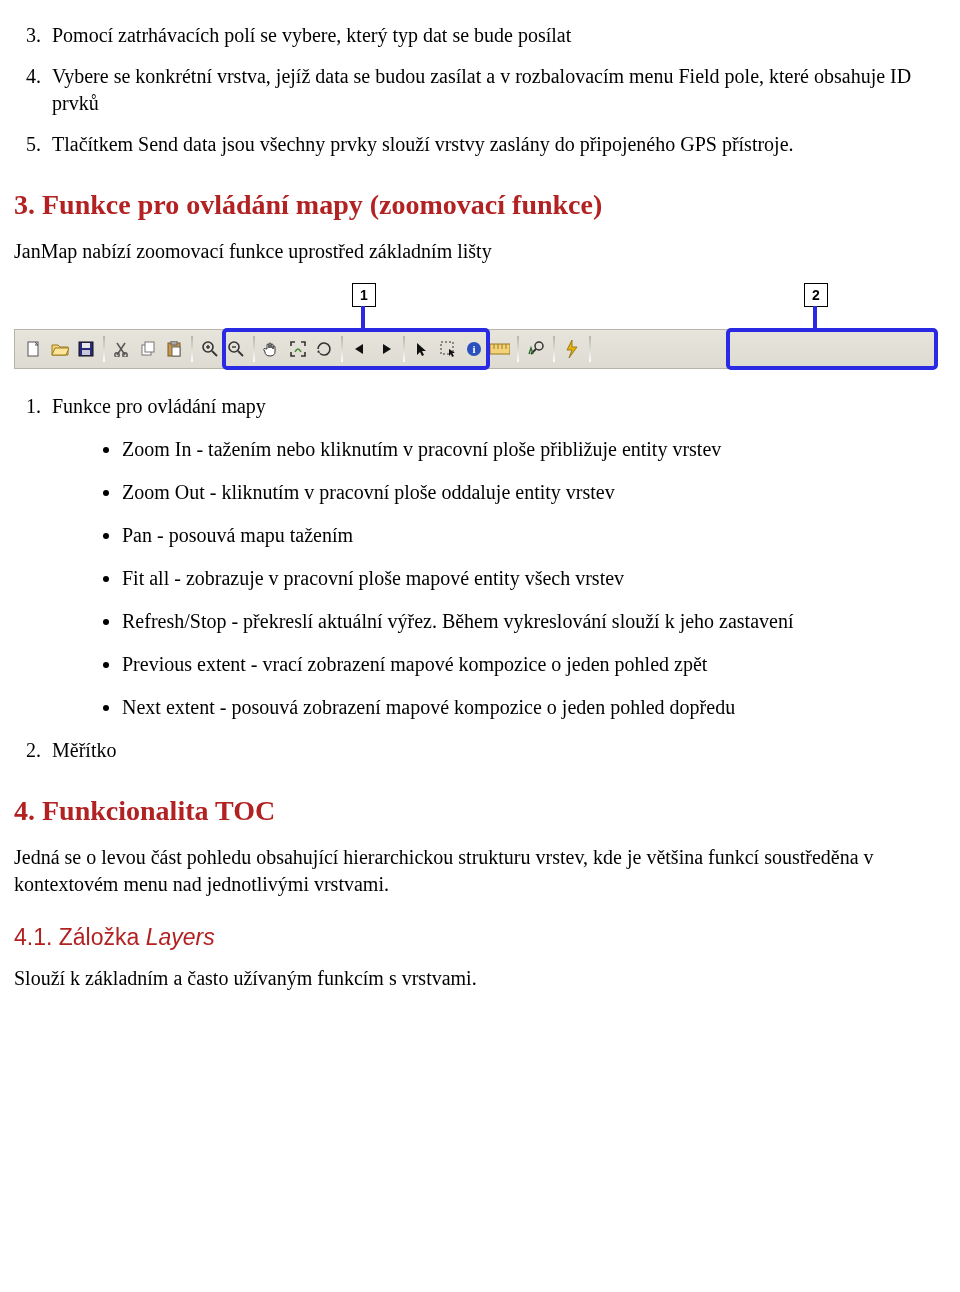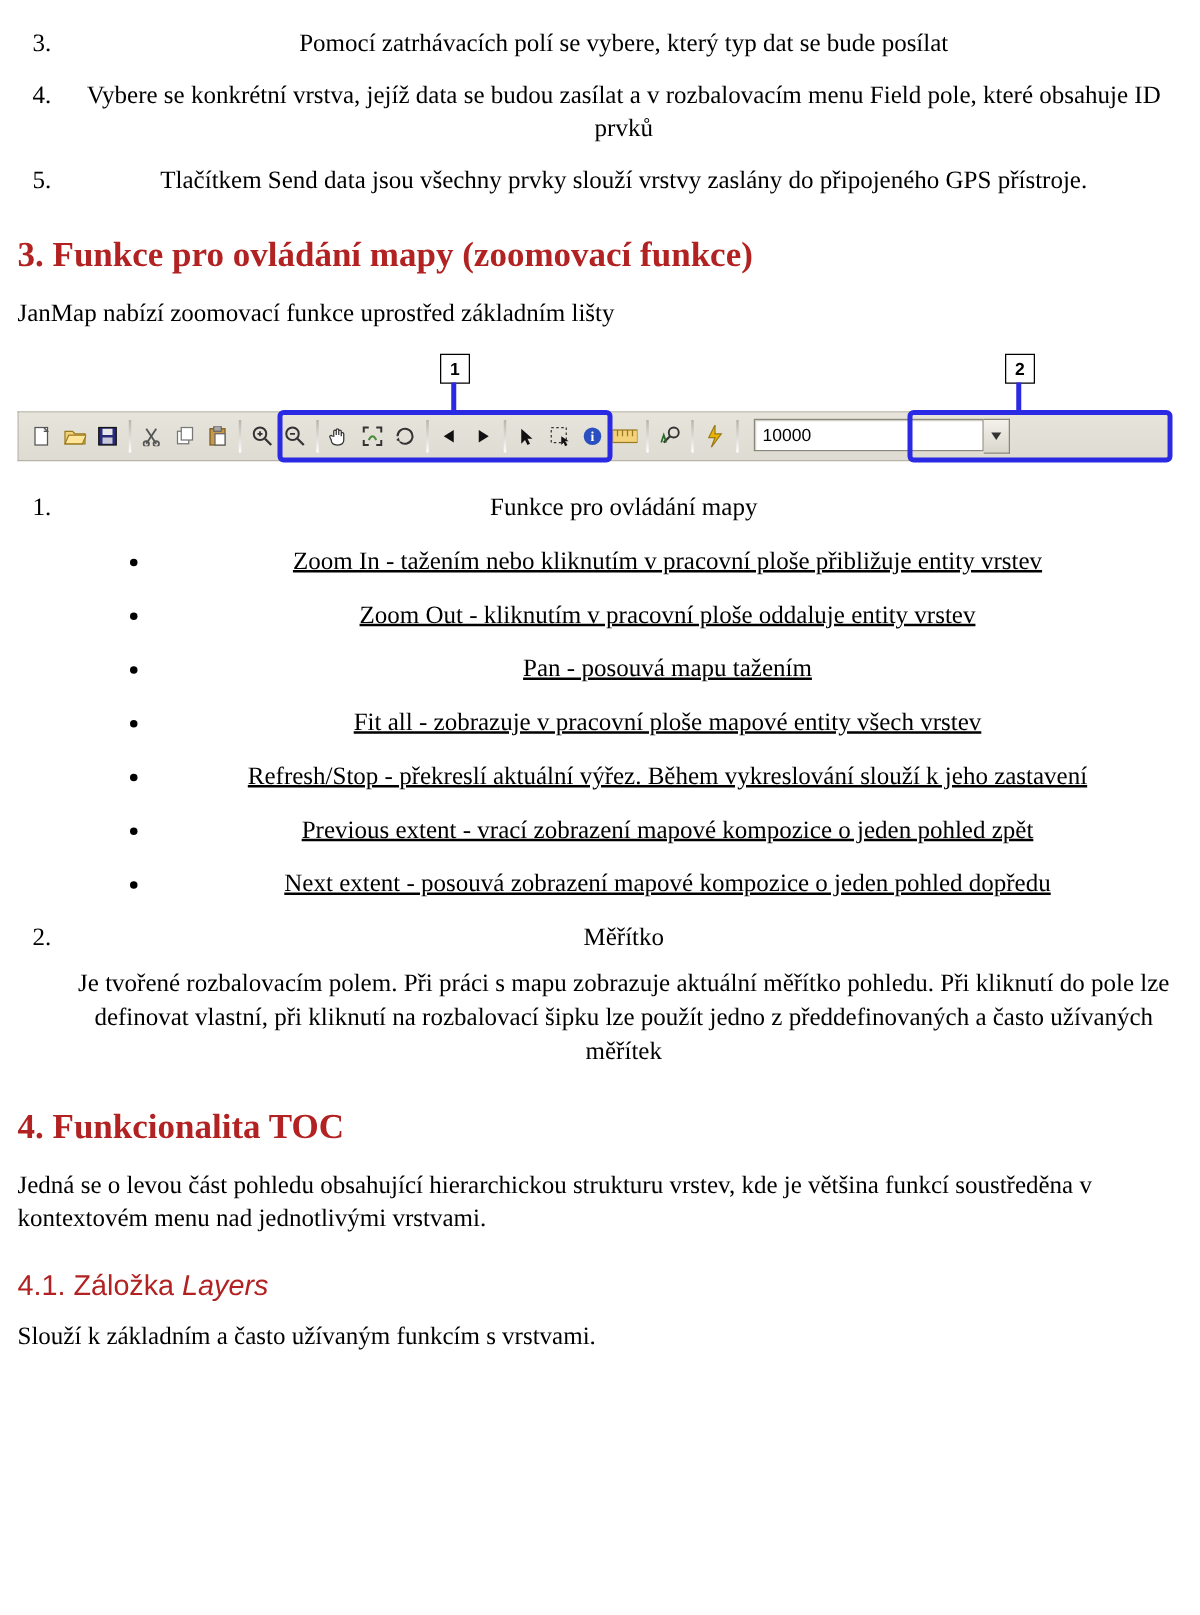--- a/index.html
+++ b/index.html
@@ -20,24 +20,24 @@
   }
   h3.subsection {
     font-family: Arial, Helvetica, sans-serif;
     font-size: 23px;
     color: #b22222;
     font-weight: normal;
     font-style: normal;
     margin: 24px 0 12px 0;
   }
   h3.subsection em { font-style: italic; }
-  ol.num { margin: 0 0 14px 28px; padding: 0; text-align: center; }
+  ol.num { margin: 0 0 14px 28px; padding: 0; }
   ol.num > li { margin: 8px 0 14px 4px; padding-left: 6px; }
   p { margin: 8px 0 14px 0; }
-  ul.bullets { list-style: disc; margin: 6px 0 10px 70px; padding: 0; text-decoration: underline; }
+  ul.bullets { list-style: disc; margin: 6px 0 10px 70px; padding: 0; }
   ul.bullets li { margin: 16px 0; }
 
   
   .tb-figure {
     margin: 18px 0 24px 0;
     width: 920px;
   }
   .labels-row {
     height: 46px;
     position: relative;
@@ -264,47 +264,38 @@
     </span>
     <div class="sep"></div>
     <span class="ico">
       <svg width="14" height="18">
           <polygon points="7,0 2,10 7,10 4,18 12,7 7,7" fill="#e8b400" stroke="#9a7a1f"></polygon>
         </svg>
     </span>
     <div class="sep"></div>
 
     <div class="hl-box" style="left:711px; width:204px;"></div>
-    <div class="scale-wrap">
-      <input class="scale-input" value="10000" style="">
-      <div class="scale-btn">
-        <svg width="10" height="10">
-            <polygon points="1,2 9,2 5,8" fill="#333"></polygon>
-          </svg>
-      </div>
-    </div>
   </div>
 </div>
 
 <ol class="num">
   <li>
     <span>Funkce pro ovládání mapy</span>
     <ul class="bullets">
       <li>Zoom In - tažením nebo kliknutím v pracovní ploše přibližuje entity vrstev</li>
       <li>Zoom Out - kliknutím v pracovní ploše oddaluje entity vrstev</li>
       <li>Pan - posouvá mapu tažením</li>
       <li>Fit all - zobrazuje v pracovní ploše mapové entity všech vrstev</li>
       <li>Refresh/Stop - překreslí aktuální výřez. Během vykreslování slouží k jeho zastavení</li>
       <li>Previous extent - vrací zobrazení mapové kompozice o jeden pohled zpět</li>
       <li>Next extent - posouvá zobrazení mapové kompozice o jeden pohled dopředu</li>
     </ul>
   </li>
   <li>
     <span>Měřítko</span>
-    <p style="margin:10px 0 0 0;">Je tvořené rozbalovacím polem. Při práci s mapu zobrazuje aktuální měřítko pohledu. Při kliknutí do pole lze definovat vlastní, při kliknutí na rozbalovací šipku lze použít jedno z předdefinovaných a často užívaných měřítek</p>
   </li>
 </ol>
 
 <h2 class="section">4. Funkcionalita TOC</h2>
 <p>Jedná se o levou část pohledu obsahující hierarchickou strukturu vrstev, kde je většina funkcí soustředěna v kontextovém menu nad jednotlivými vrstvami.</p>
 
 <h3 class="subsection">
   <span>4.1. Záložka </span><em>Layers</em>
 </h3>
 <p>Slouží k základním a často užívaným funkcím s vrstvami.</p>

